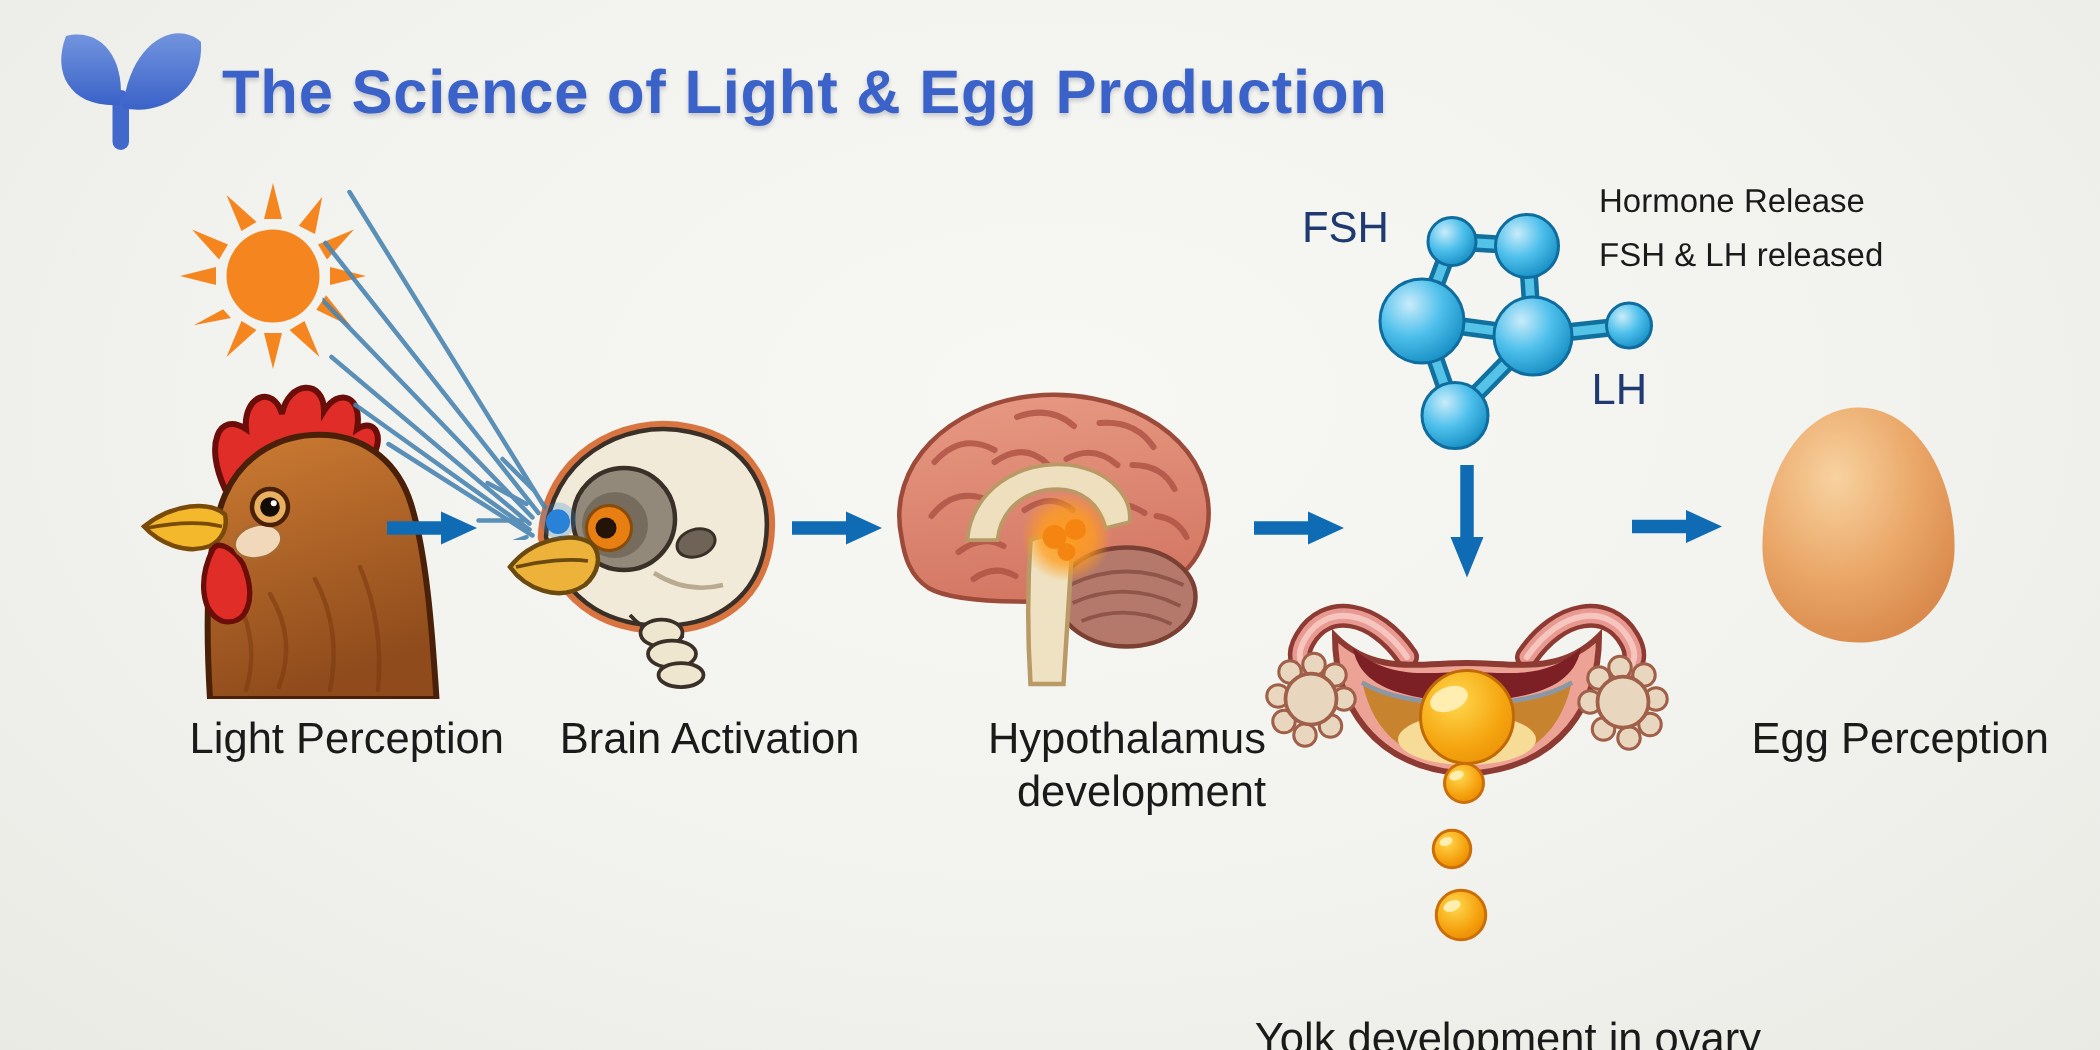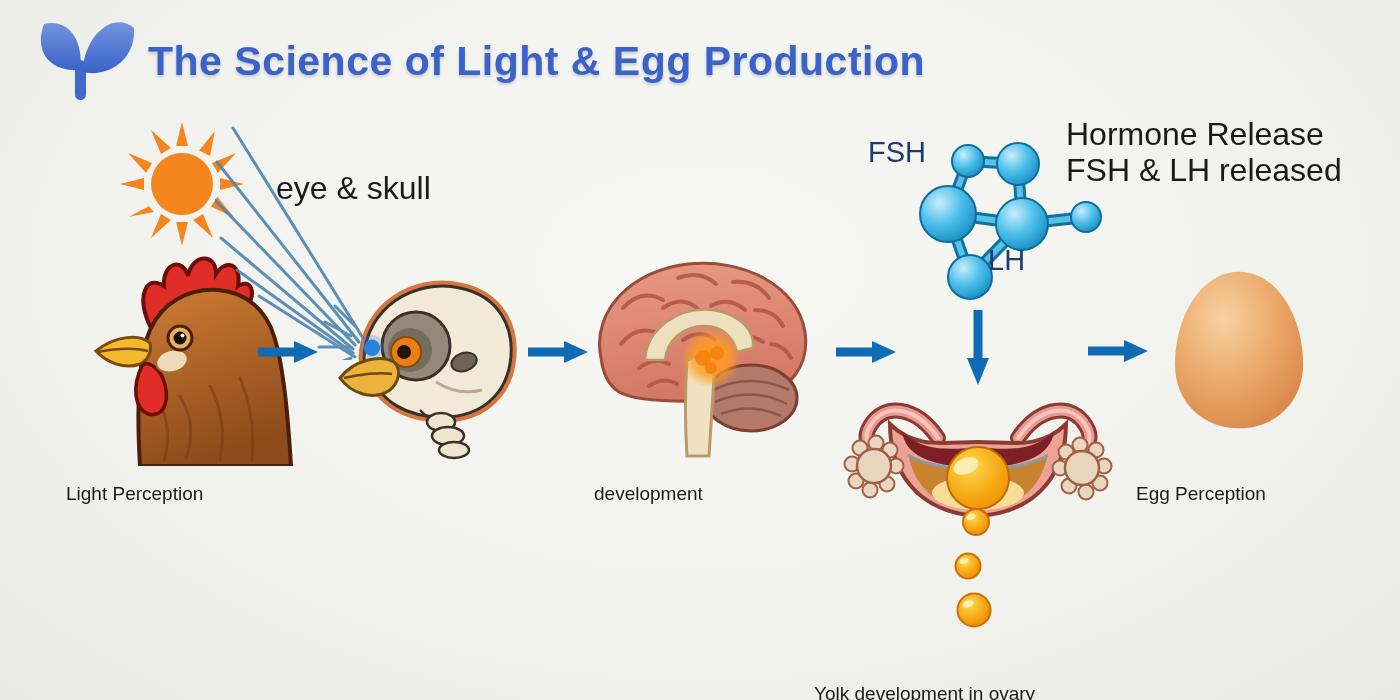--- a/index.html
+++ b/index.html
@@ -7,24 +7,24 @@
   #canvas{
     position:relative;width:1400px;height:700px;overflow:hidden;
     background:radial-gradient(ellipse at 50% 38%, #f7f7f3 0%, #f2f2ee 55%, #eaeae5 100%);
   }
   .abs{position:absolute;}
   .page-title{
     left:148px;top:38px;font-size:41px;font-weight:700;color:#3a62c8;
     letter-spacing:.5px;text-shadow:0 2px 3px rgba(40,50,80,.22);white-space:nowrap;
   }
   .stage-label{
-    font-size:19px;color:#1a1a1a;text-align:left;line-height:35px;white-space:nowrap;
+    font-size:29px;color:#1a1a1a;text-align:right;line-height:35px;white-space:nowrap;
   }
   .caption{
-    font-size:32px;color:#1a1a1a;line-height:36px;white-space:nowrap;
+    font-size:22px;color:#1a1a1a;line-height:36px;white-space:nowrap;
   }
   .hormone-tag{
     font-size:29px;font-weight:400;color:#1e3a70;white-space:nowrap;
   }
   svg{display:block;}
 </style>
 </head>
 <body>
 
 <div id="canvas">
@@ -57,21 +57,20 @@
         <polygon points="33,118 43,94 53,100"></polygon>
         <polygon points="10,95 30,85 35,91" transform="rotate(-2 64 64)"></polygon>
         <polygon points="2,64 26,58 26,70"></polygon>
         <polygon points="10,33 34,43 28,53"></polygon>
         <polygon points="33,10 43,34 53,28"></polygon>
       </g>
     </g>
   </svg>
 
   <div class="abs caption" style="left:276px;top:170px">
-    <div>eye &amp; skull</div>
   </div>
 
   <svg class="abs" style="left:88px;top:248px" width="215" height="218" viewBox="0 0 215 218">
     <defs>
       <linearGradient id="henGrad" x1="0" y1="0" x2="0.3" y2="1">
         <stop offset="0" stop-color="#cd7c33"></stop>
         <stop offset="1" stop-color="#8f4b1c"></stop>
       </linearGradient>
     </defs>
     <path d="M62,78 C48,48 58,26 76,38 C74,16 94,8 100,28 C104,6 128,4 128,26 C138,10 154,16 150,38 C162,30 170,44 158,60 C130,78 86,84 62,78 Z" fill="#e02d28" stroke="#6b0d08" stroke-width="4"></path>
@@ -219,21 +218,21 @@
       <circle cx="50" cy="33" r="16"></circle>
         <circle cx="100" cy="36" r="21"></circle>
       <circle cx="30" cy="86" r="28"></circle>
         <circle cx="104" cy="96" r="26"></circle>
       <circle cx="168" cy="89" r="15"></circle>
         <circle cx="52" cy="149" r="22"></circle>
     </g>
   </svg>
 
   <div class="abs hormone-tag" style="left:868px;top:136px">FSH</div>
-  <div class="abs hormone-tag" style="left:988px;top:244px">LH</div>
+  <div class="abs hormone-tag" style="left:1061px;top:244px">LH</div>
 
   <div class="abs caption" style="left:1066px;top:116px">
     <div>Hormone Release</div>
     <div>FSH &amp; LH released</div>
   </div>
 
   <svg class="abs" style="left:965px;top:308px" width="26" height="80" viewBox="0 0 26 80">
     <path d="M13,2 V52" stroke="#0f6cb4" stroke-width="9"></path>
     <polygon points="2,50 24,50 13,77" fill="#0f6cb4"></polygon>
   </svg>
@@ -314,19 +313,21 @@
         <stop offset="0" stop-color="#f8d2a0"></stop>
         <stop offset="0.45" stop-color="#eaa768"></stop>
         <stop offset="0.78" stop-color="#d98a4c"></stop>
         <stop offset="1" stop-color="#c67438"></stop>
       </radialGradient>
     </defs>
     <path d="M70,3 C108,3 135,48 135,97 C135,136 106,162 70,162 C34,162 5,136 5,97 C5,48 32,3 70,3 Z" fill="url(#eggGrad)"></path>
   </svg>
 
   <div class="abs stage-label" style="left:66px;top:476px;width:270px">Light Perception</div>
+  <div class="abs stage-label" style="left:343px;top:476px;width:230px">Brain Activation</div>
   <div class="abs stage-label" style="left:594px;top:476px;width:250px">
+    <div>Hypothalamus</div>
     <div>development</div>
   </div>
   <div class="abs stage-label" style="left:1136px;top:476px;width:230px">Egg Perception</div>
   <div class="abs stage-label" style="left:814px;top:676px;width:360px">Yolk development in ovary</div>
 
 </div>
 
 </body></html>

